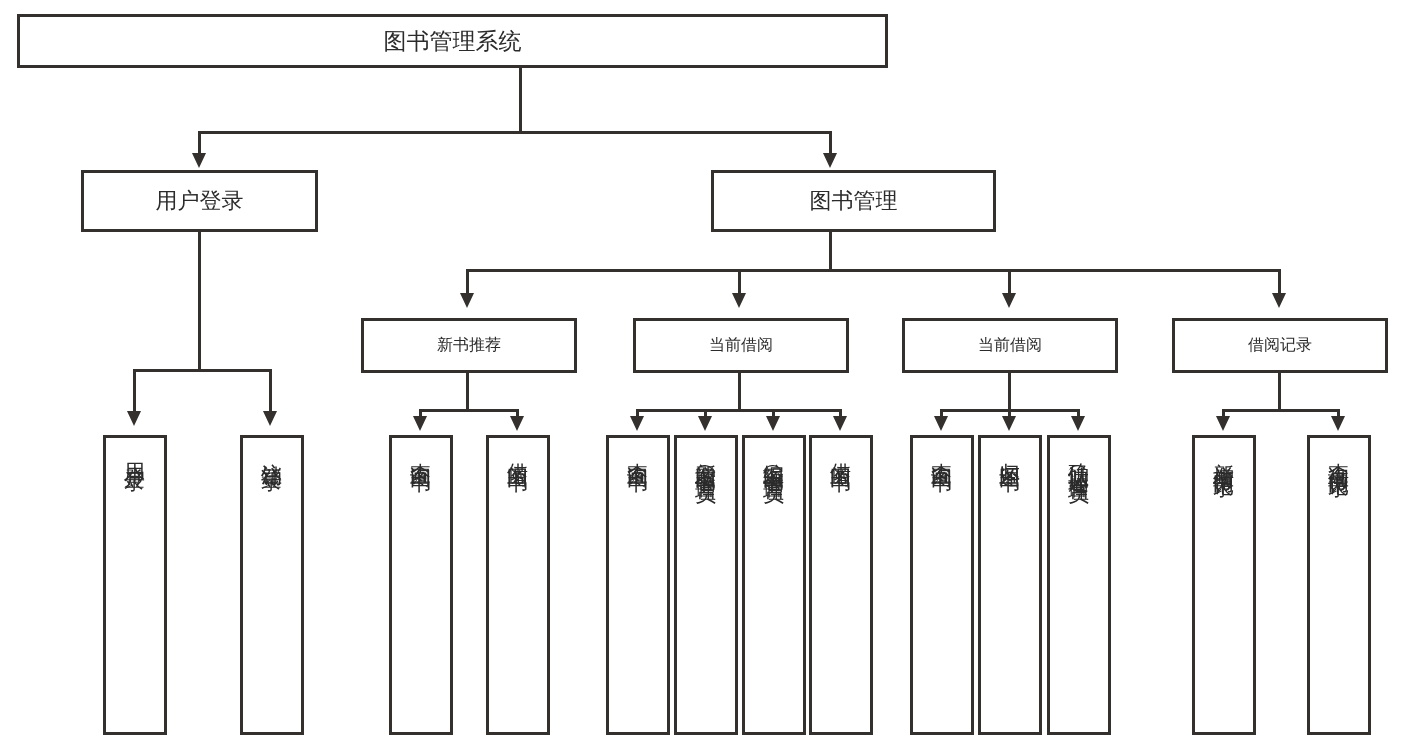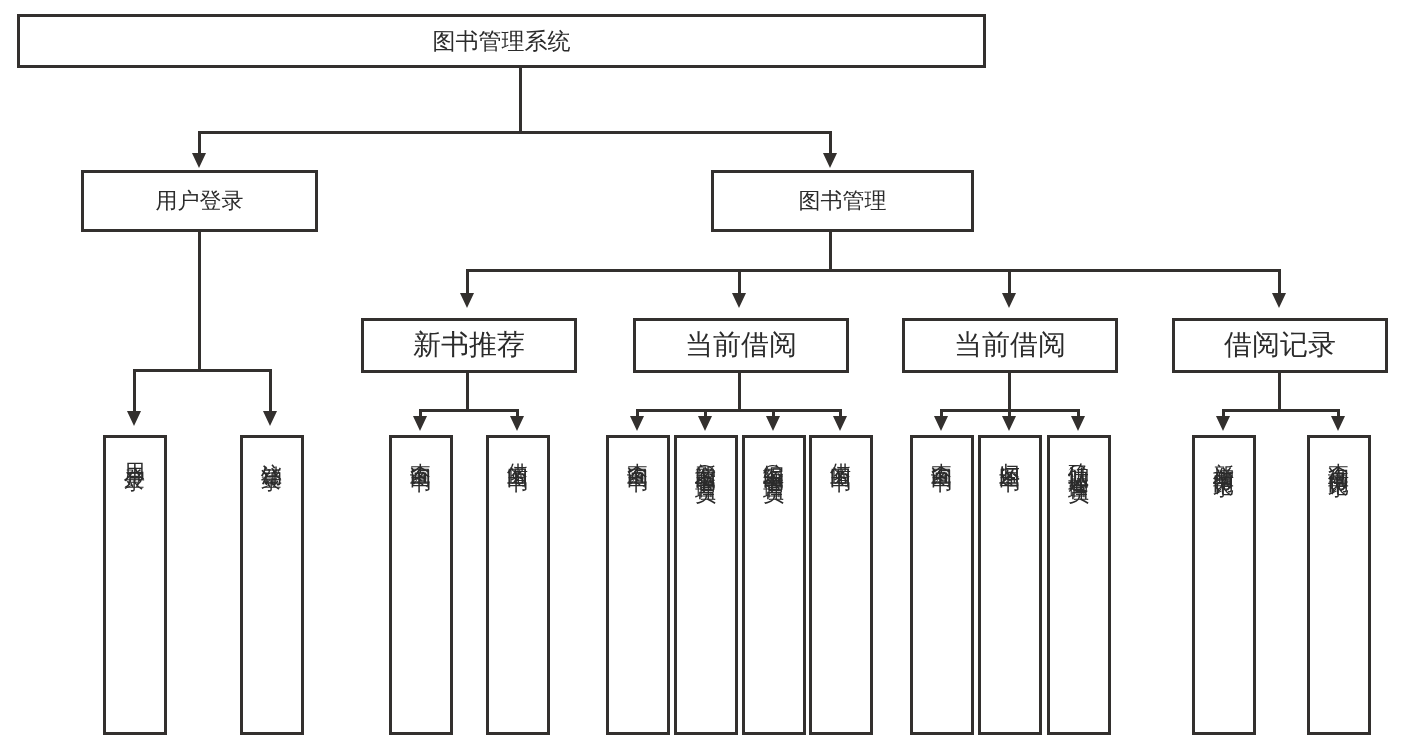--- a/index.html
+++ b/index.html
@@ -29,21 +29,21 @@
     text-align: center;
     line-height: 1.15;
   }
   .node.root {
     font-size: 23px;
   }
   .node.lvl2 {
     font-size: 22px;
   }
   .node.lvl3 {
-    font-size: 28px;
+    font-size: 16px;
   }
   .node.leaf {
     font-size: 21px;
     align-items: flex-start;
     justify-content: center;
     padding-top: 8px;
   }
   .leaf .vtext {
     writing-mode: vertical-rl;
     text-orientation: upright;
@@ -74,36 +74,36 @@
     color: #b9b9b9;
     white-space: nowrap;
     pointer-events: none;
   }
 </style>
 </head>
 <body>
 
 <div id="canvas">
 
-  <div class="node root" style="left:17px; top:14px; width:969px; height:54px;">
+  <div class="node root" style="left:17px; top:14px; width:871px; height:54px;">
     <span>图书管理系统</span>
   </div>
 
   <div class="vline" style="left:519px; top:68px; height:63px;"></div>
   <div class="hline" style="left:198px; top:131px; width:634px;"></div>
   <div class="vline" style="left:198px; top:131px; height:24px;"></div>
   <div class="arrow" style="left:192px; top:153px;"></div>
   <div class="vline" style="left:829px; top:131px; height:24px;"></div>
   <div class="arrow" style="left:823px; top:153px;"></div>
 
   <div class="node lvl2" style="left:81px; top:170px; width:237px; height:62px;">
     <span>用户登录</span>
   </div>
 
-  <div class="node lvl2" style="left:711px; top:170px; width:263px; height:62px;">
+  <div class="node lvl2" style="left:711px; top:170px; width:285px; height:62px;">
     <span>图书管理</span>
   </div>
 
   <div class="vline" style="left:198px; top:232px; height:137px;"></div>
   <div class="hline" style="left:133px; top:369px; width:139px;"></div>
   <div class="vline" style="left:133px; top:369px; height:44px;"></div>
   <div class="arrow" style="left:127px; top:411px;"></div>
   <div class="vline" style="left:269px; top:369px; height:44px;"></div>
   <div class="arrow" style="left:263px; top:411px;"></div>
 

